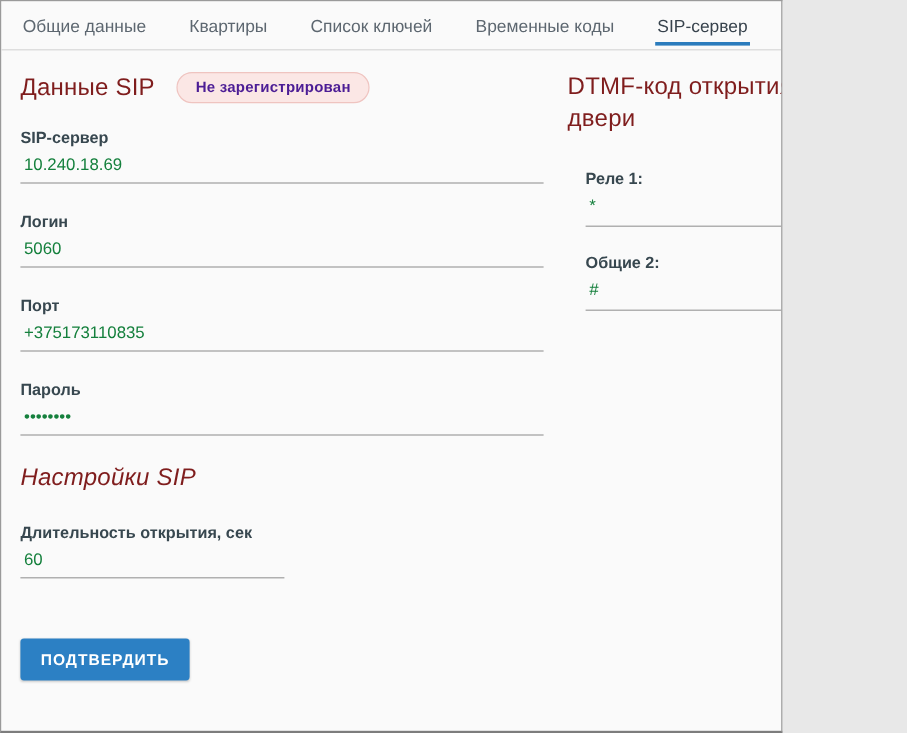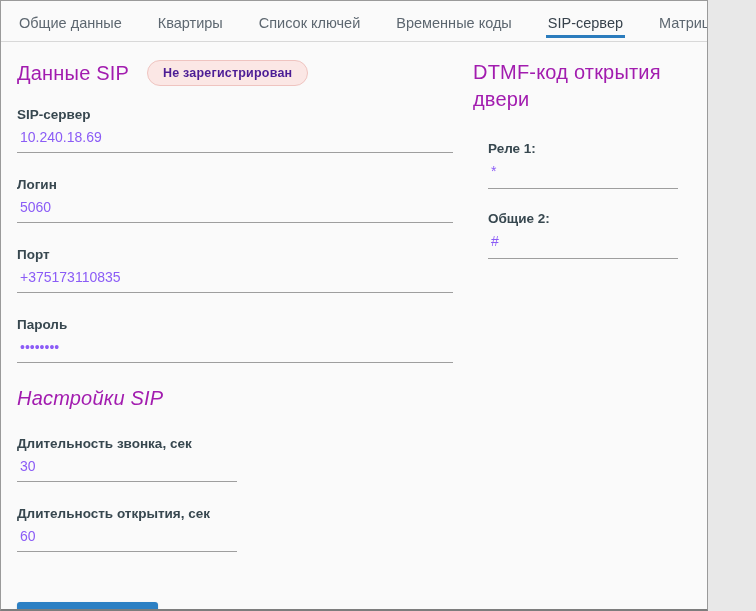--- a/index.html
+++ b/index.html
@@ -1,21 +1,21 @@
 <!DOCTYPE html>
 <html><head>
 <meta charset="utf-8">
 <style>
   * { box-sizing: border-box; margin: 0; padding: 0; }
   html,body { background:#e8e8e8; }
   body { font-family: "Liberation Sans", sans-serif; }
 
   .screen {
     position: relative;
-    width: 708px; height: 611px;
+    width: 652px; height: 611px;
     background: #fafafa;
     border: 1px solid #9a9a9a;
     border-bottom: 2px solid #7d7d7d;
     overflow: hidden;
   }
 
   
   .tabbar {
     display: flex;
     align-items: flex-end;
@@ -43,21 +43,21 @@
   .content { display: flex; padding-left: 16px; }
   .col-left  { width: 436px; flex: 0 0 auto; }
   .col-right { margin-left: 20px; width: 230px; flex: 0 0 auto; }
 
   .section-header {
     display: flex; align-items: center; gap: 18px;
     margin-top: 17px; height: 28px;
   }
   h2.section-title {
     font-size: 20px; font-weight: 400;
-    color: #a21caf; letter-spacing: 0.2px;
+    color: #7f1d1d; letter-spacing: 0.2px;
   }
   .col-right h2.section-title {
     margin-top: 17px; line-height: 1.35; width: 205px;
   }
 
   .status-badge {
     display: inline-block;
     background: #fbe7e5;
     border: 1px solid #efc4c0;
     color: #4c1d95;
@@ -77,21 +77,21 @@
     margin-bottom: 4px;
   }
   .field input {
     display: block;
     width: 100%;
     border: none;
     border-bottom: 1px solid #9e9e9e;
     background: transparent;
     font-family: "Liberation Sans", sans-serif;
     font-size: 14px;
-    color: #8b5cf6;
+    color: #15803d;
     padding: 3px 0 7px 3px;
     outline: none;
   }
   .field.narrow input { width: 220px; }
 
   .settings-title { margin-top: 24px; font-style: italic; }
   .fields-2 { margin-top: 26px; }
 
   
   .relay-fields { margin-top: 28px; padding-left: 15px; }
@@ -152,24 +152,20 @@
         <div class="field">
           <label>Пароль</label>
           <input type="text" value="••••••••" style="">
         </div>
       </div>
 
       <h2 class="section-title settings-title">Настройки SIP</h2>
 
       <div class="fields fields-2">
         <div class="field narrow">
-          <label>Длительность звонка, сек</label>
-          <input type="text" value="30" style="">
-        </div>
-        <div class="field narrow">
           <label>Длительность открытия, сек</label>
           <input type="text" value="60" style="">
         </div>
       </div>
 
       <button class="confirm-btn">ПОДТВЕРДИТЬ</button>
     </div>
 
     <div class="col-right">
       <h2 class="section-title">DTMF-код открытия двери</h2>

